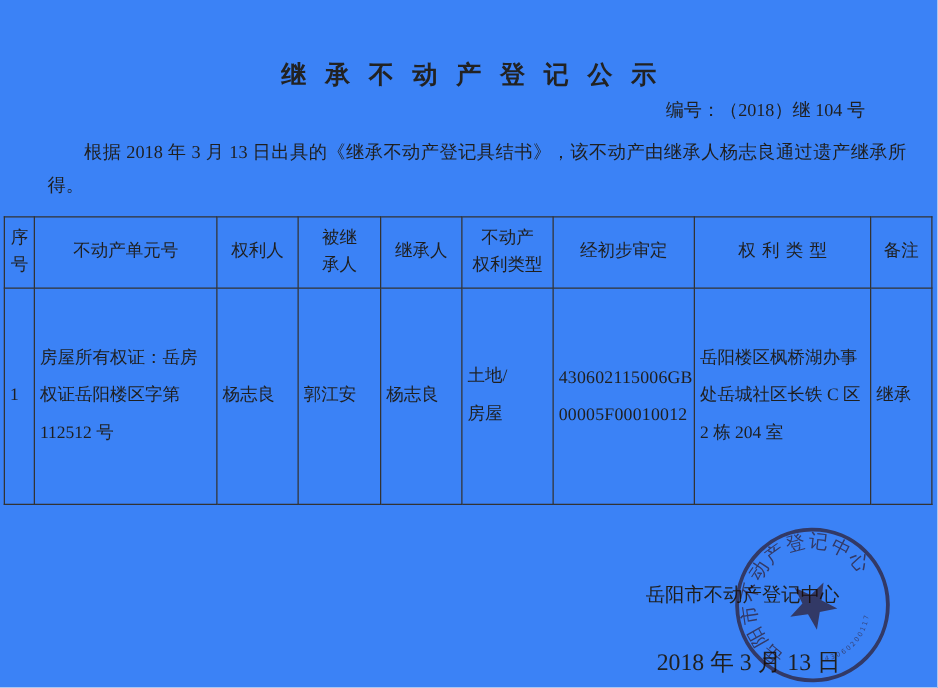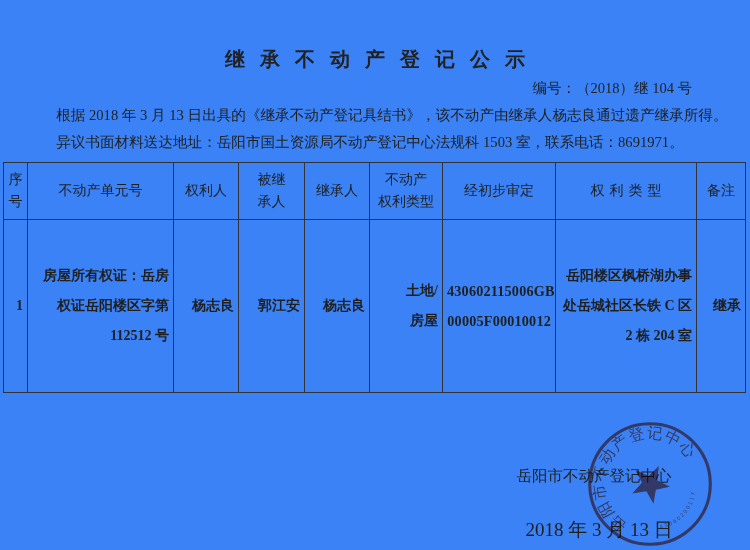--- a/index.html
+++ b/index.html
@@ -26,21 +26,21 @@
     margin:6px 58px 0 0;
     text-align:right;
     font-size:14.5px;
     padding-left:15px;
   }
   
   .body-text{
     margin:4px 14px 0 27px;
   }
   .body-text p{
-    margin:0;
+    margin:11px;
     font-size:14.6px;
     line-height:26.5px;
     text-align:justify;
     text-indent:2em;
   }
   
   table.notice{
     margin:7px 0 0 3px;
     border-collapse:collapse;
     table-layout:fixed;
@@ -55,23 +55,22 @@
     padding:2px 4px;
     overflow:hidden;
   }
   table.notice th{
     height:52px;
     text-align:center;
     line-height:22px;
   }
   table.notice td{
     height:168px;
-    text-align:right;
+    text-align:left;
     line-height:30px;
-    font-weight:bold;
   }
   .prewrap{white-space:pre-line;}
   th.sp{letter-spacing:5px;text-indent:5px;}
   td.seq-cell{vertical-align:top;text-align:left;padding:3px 0 0 7px;line-height:16px;font-size:14px;}
   td.cert-cell{text-align:left;padding:0 8px 0 11px;}
   td.unit-cell{text-align:left;padding-left:9px;font-size:14.2px;letter-spacing:.2px;}
   td.loc-cell{text-align:left;padding:0 6px 0 10px;}
   
   .footer{
     position:absolute;
@@ -98,21 +97,20 @@
 <body>
 
 <div class="page">
 
   <h1 class="doc-title">继承不动产登记公示</h1>
 
   <div class="doc-number">编号：（2018）继 104 号</div>
 
   <div class="body-text">
     <p>根据 2018 年 3 月 13 日出具的《继承不动产登记具结书》，该不动产由继承人杨志良通过遗产继承所得。</p>
-    <p>异议书面材料送达地址：岳阳市国土资源局不动产登记中心法规科 1503 室，联系电话：8691971。</p>
   </div>
 
   <table class="notice">
     <colgroup>
       <col style="width:24px">
         <col style="width:146px">
         <col style="width:65px">
       <col style="width:66px">
         <col style="width:65px">
         <col style="width:73px">

